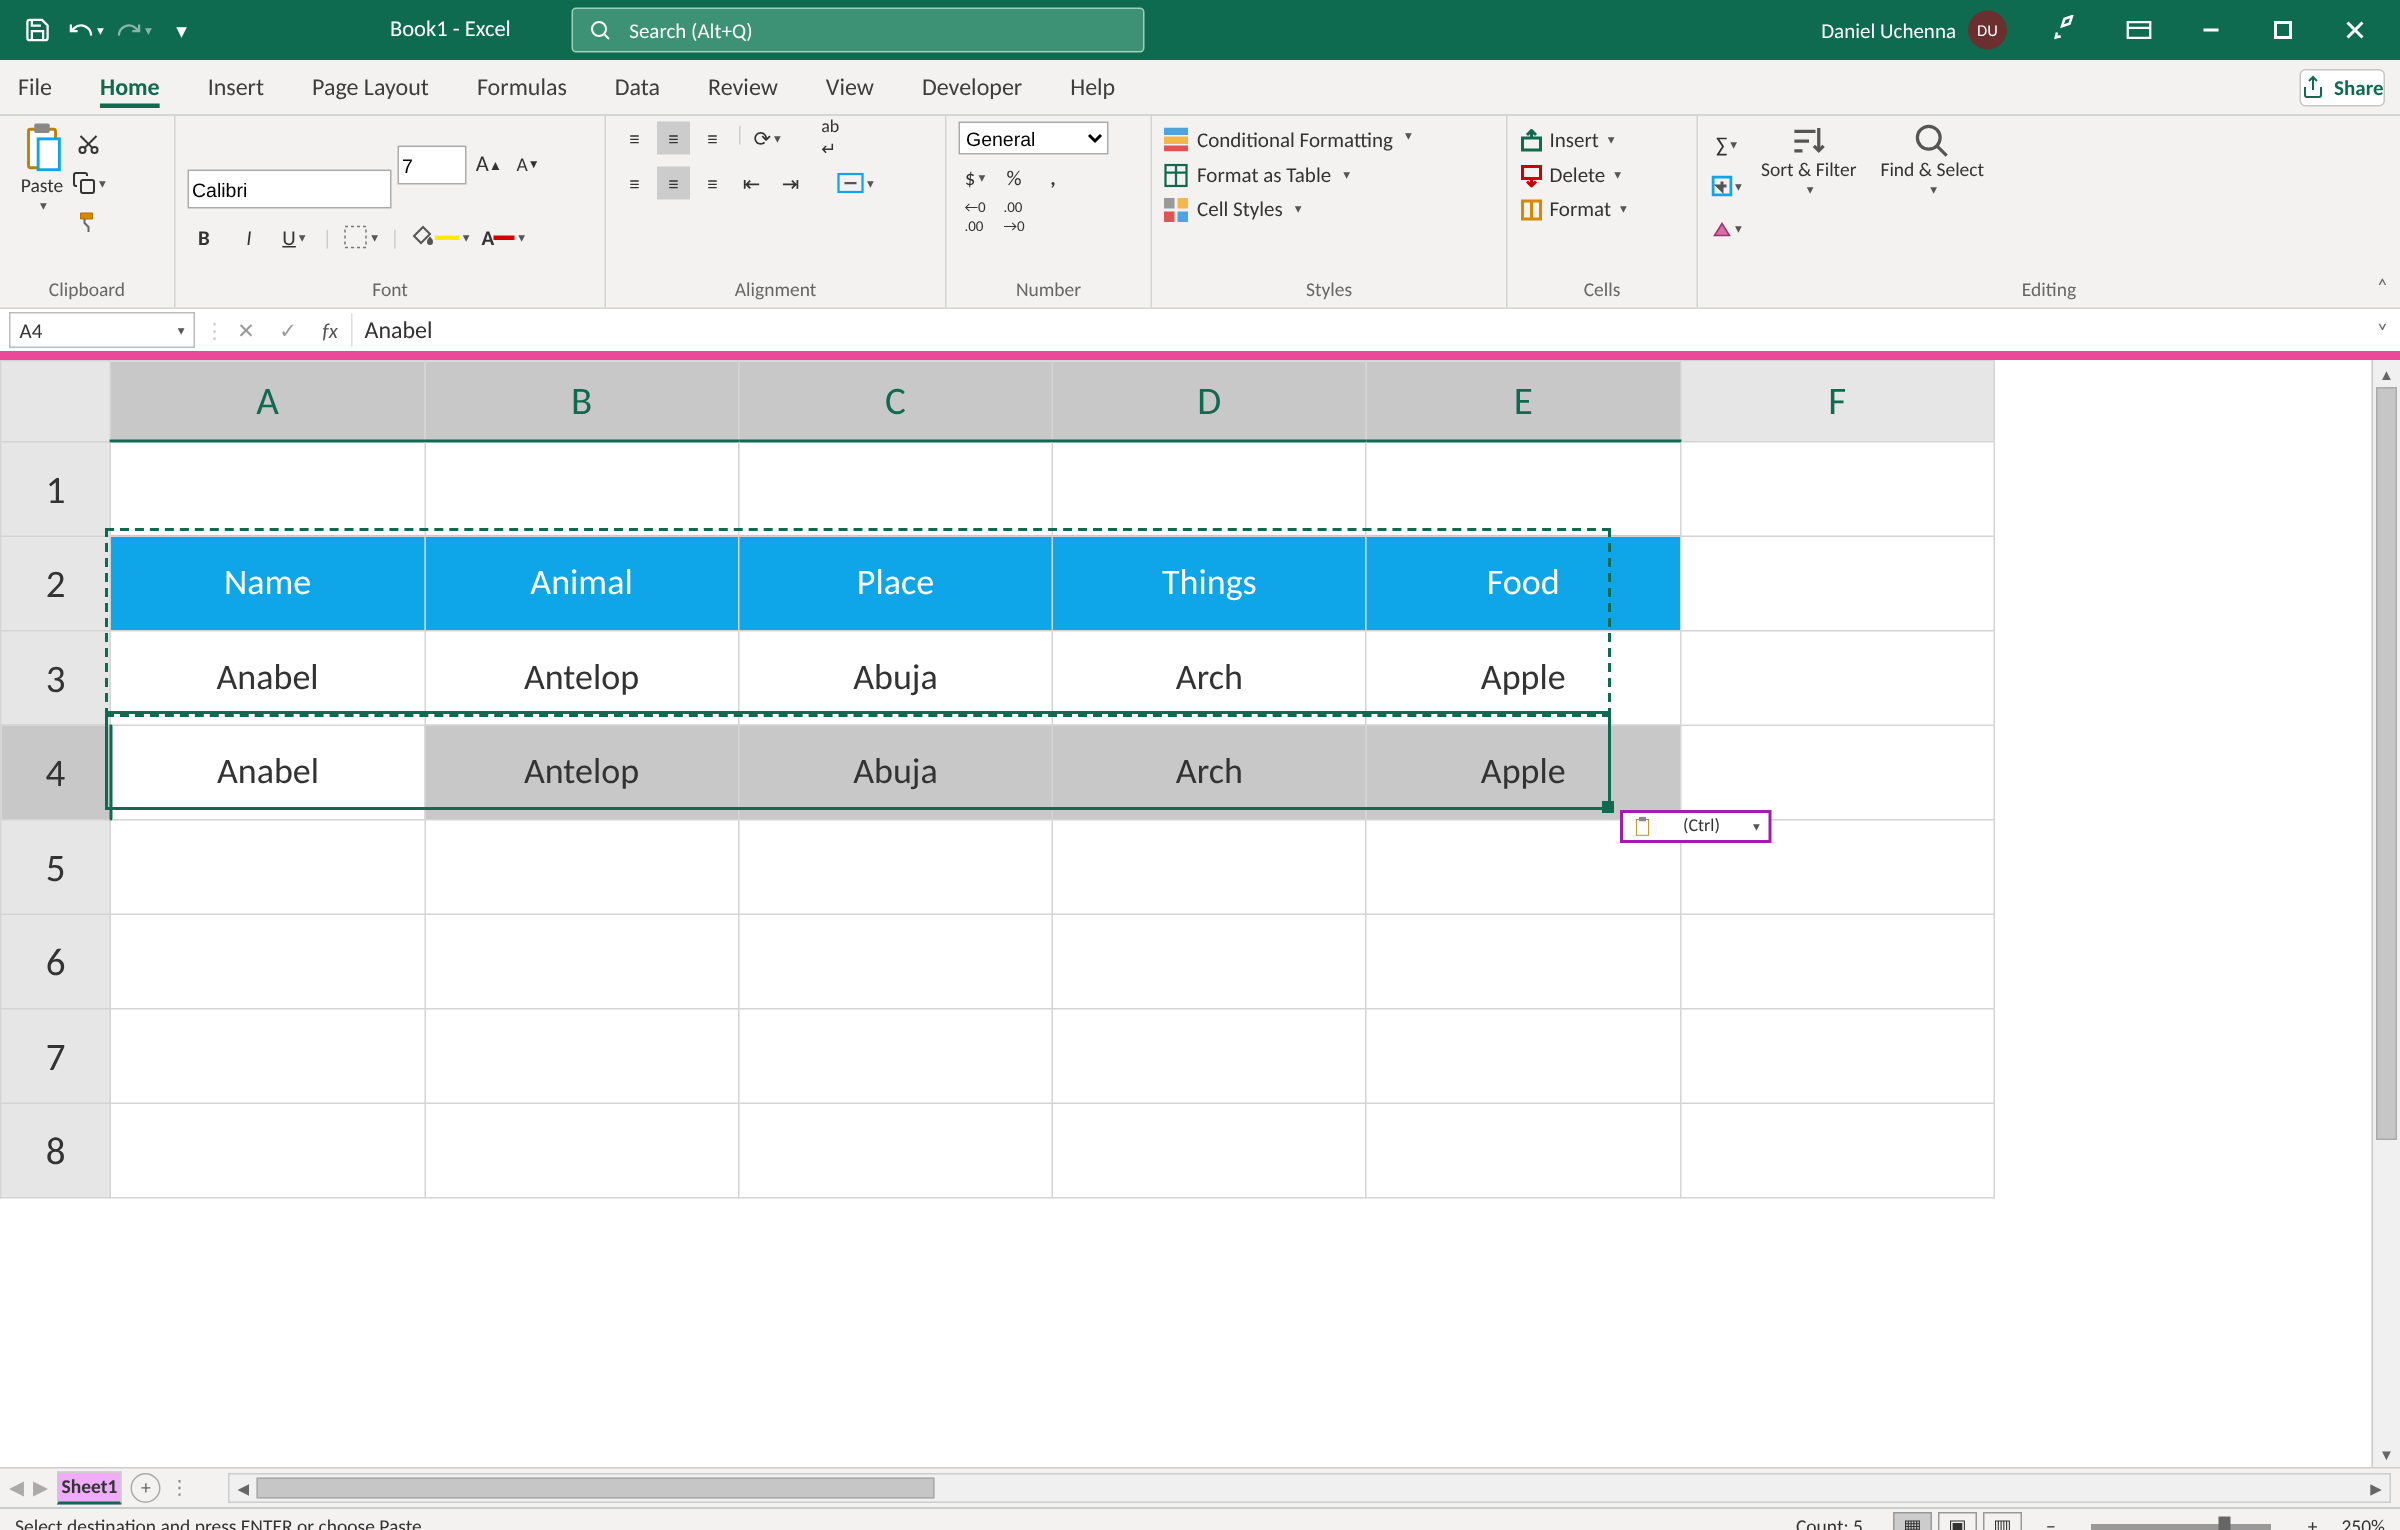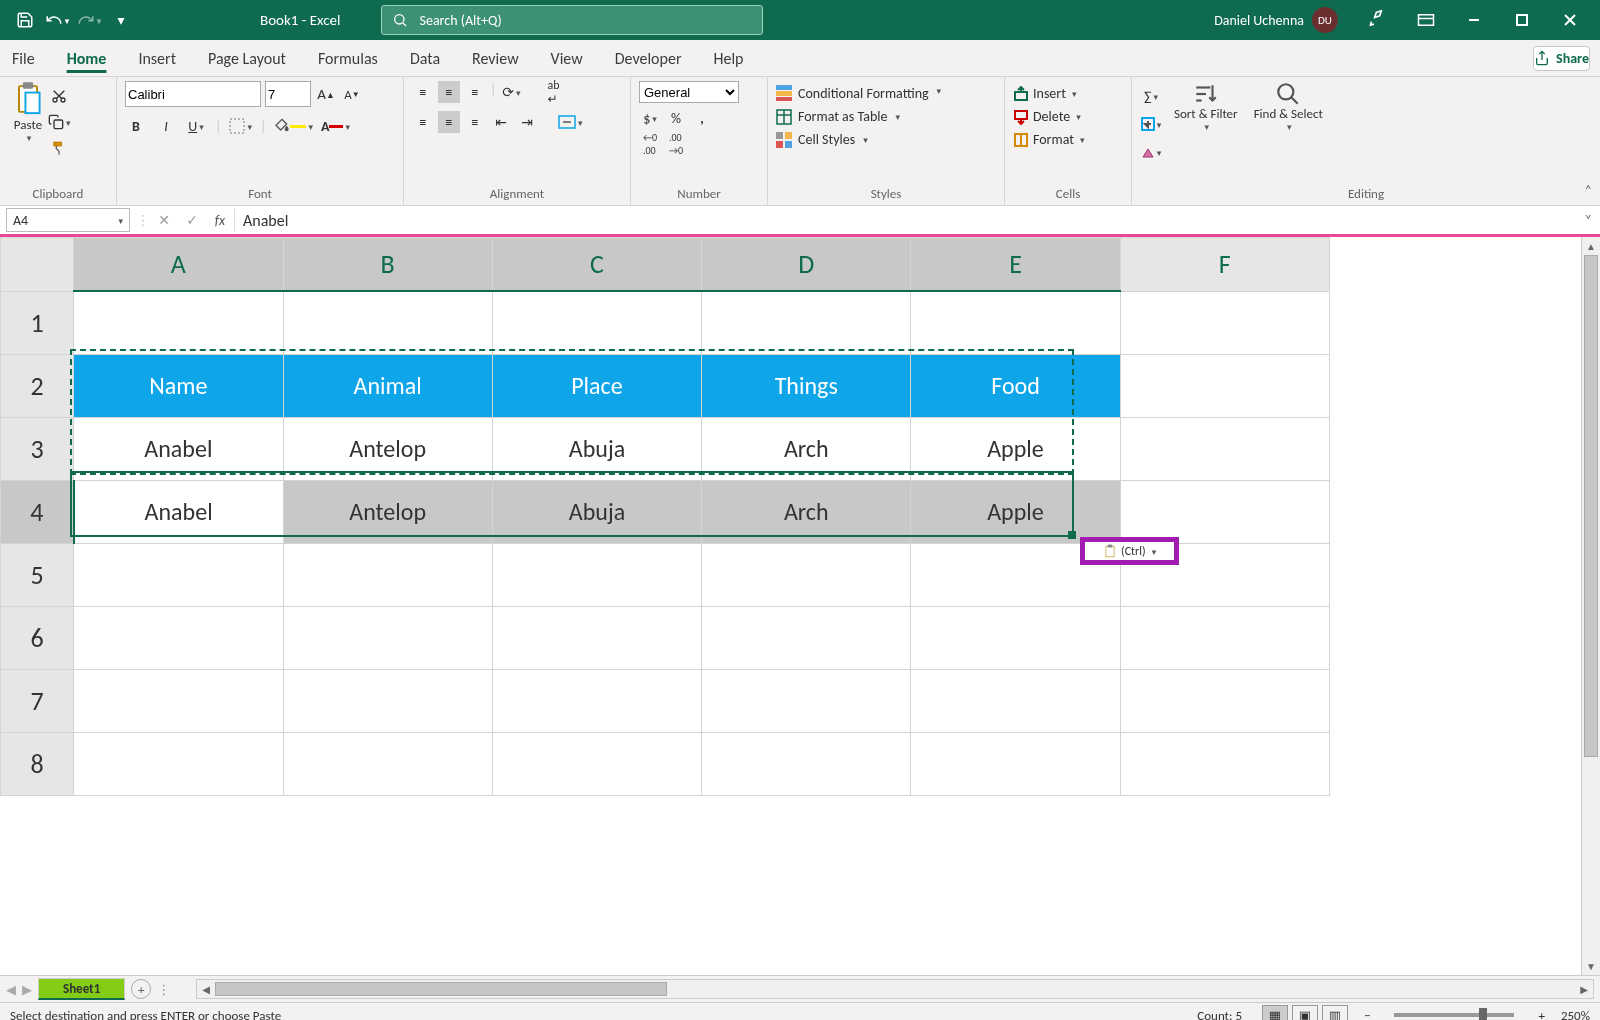--- a/index.html
+++ b/index.html
@@ -131,21 +131,21 @@
   }
   .big-btn {
     display:flex;flex-direction:column;align-items:center;justify-content:center;
     font-size:13px;
     color:#333;
     padding: 0 4px;
   }
 
   .formula-bar {
     background:#fff;
-    border-bottom:3px solid #ec4899;
+    border-bottom:6px solid #ec4899;
     height:28px;
     display:flex;
     align-items:center;
     padding: 0;
   }
   .name-box {
     width:110px;
     border:1px solid #bbb;
     height:22px;
     display:flex;align-items:center;
@@ -220,24 +220,24 @@
     border:2px solid #0e6b4f;
     pointer-events:none;
   }
   .sel-handle {
     position:absolute;width:8px;height:8px;background:#0e6b4f;
     right:-4px;bottom:-4px;
   }
   .paste-options {
     position:absolute;
     background:#fff;
-    border:5px solid #a21caf;
+    border:2px solid #a21caf;
     font-size:12px;
-    padding:2px 18px;
-    display:flex;align-items:center;gap:4px;
+    padding:2px 6px;
+    display:flex;align-items:center;gap:20px;
   }
 
   .scrollbar-v {
     position:absolute;right:0;top:0;bottom:0;width:18px;
     background:#f0f0f0;border-left:1px solid #ccc;
     display:flex;flex-direction:column;
   }
   .scrollbar-v .arrow, .scrollbar-h .arrow {
     height:18px;width:18px;display:flex;align-items:center;justify-content:center;
     color:#666;font-size:10px;
@@ -252,22 +252,22 @@
     height:26px;
     background:#f3f2f1;
     border-top:1px solid #ccc;
     display:flex;
     align-items:center;
     padding:0 6px;
     gap:6px;
     font-size:13px;
   }
   .sheet-tab {
-    background:#84cc16;border:1px solid #ccc;border-bottom:2px solid #0e6b4f;
-    padding:2px 24px;font-weight:600;
+    background:#f0abfc;border:1px solid #ccc;border-bottom:2px solid #0e6b4f;
+    padding:2px 2px;font-weight:600;
   }
   .scrollbar-h {
     flex:1;display:flex;align-items:center;
     background:#f0f0f0;border:1px solid #ccc;height:18px;
     margin-left:20px;
   }
   .scrollbar-h .track { flex:1;position:relative;height:100%;}
   .scrollbar-h .thumb {
     position:absolute;top:2px;bottom:2px;left:0;width:450px;
     background:#c6c6c6;border:1px solid #aaa;
@@ -433,21 +433,21 @@
             </svg>
           </span>
       </div>
     </div>
     <div class="label">Clipboard</div>
   </div>
 
   <div class="ribbon-group" style="width:270px">
     <div class="content" style="flex-direction:column;gap:8px;">
       <div style="display:flex;gap:4px;align-items:center;">
-        <input class="combo" style="width: 130px;" value="Calibri">
+        <input class="combo" style="width: 130px; margin-top: 32px;" value="Calibri">
         <input class="combo" style="width: 40px;" value="7">
         <span class="btn-small" style="font-size:15px">A<sup style="font-size:9px">▲</sup></span>
         <span class="btn-small" style="font-size:13px">A<sup style="font-size:8px">▼</sup></span>
       </div>
       <div style="display:flex;gap:8px;align-items:center;">
         <span class="btn-small">
             <b>B</b>
           </span>
         <span class="btn-small">
             <i>I</i>

